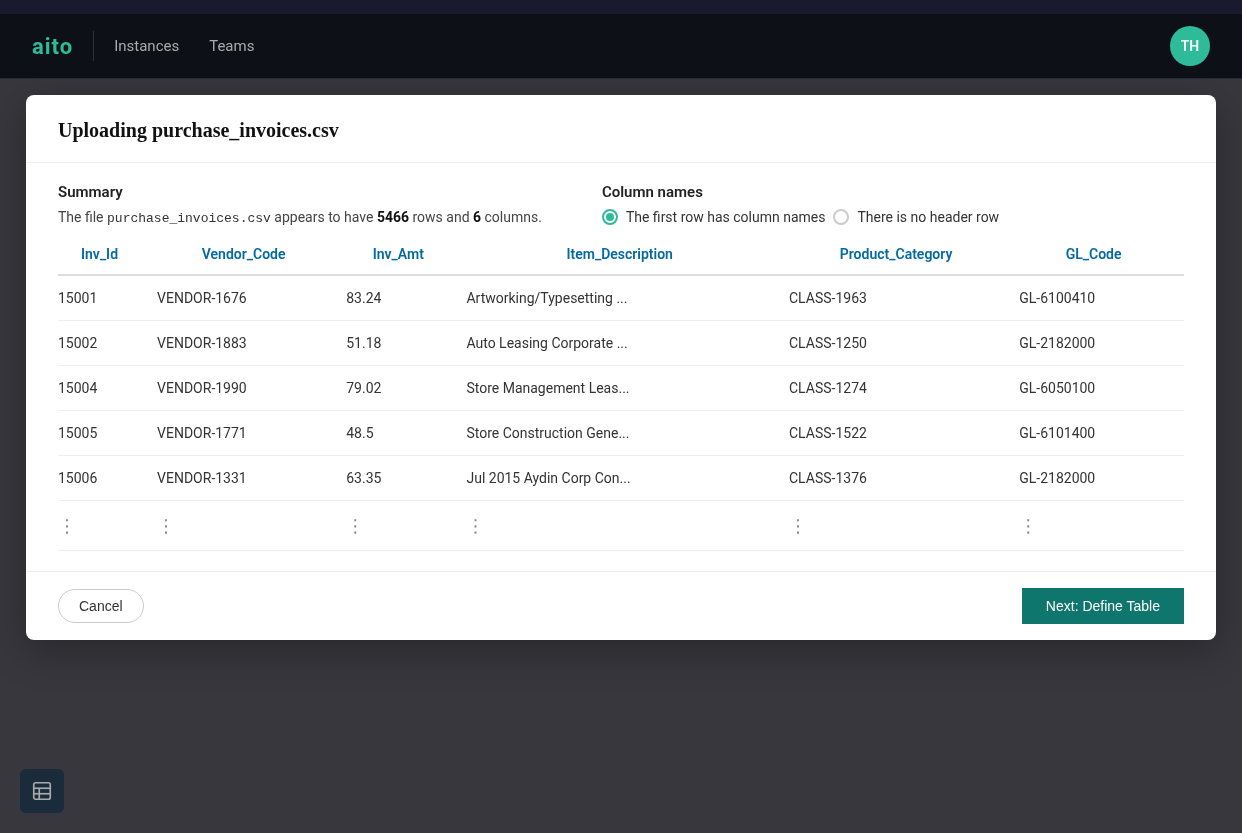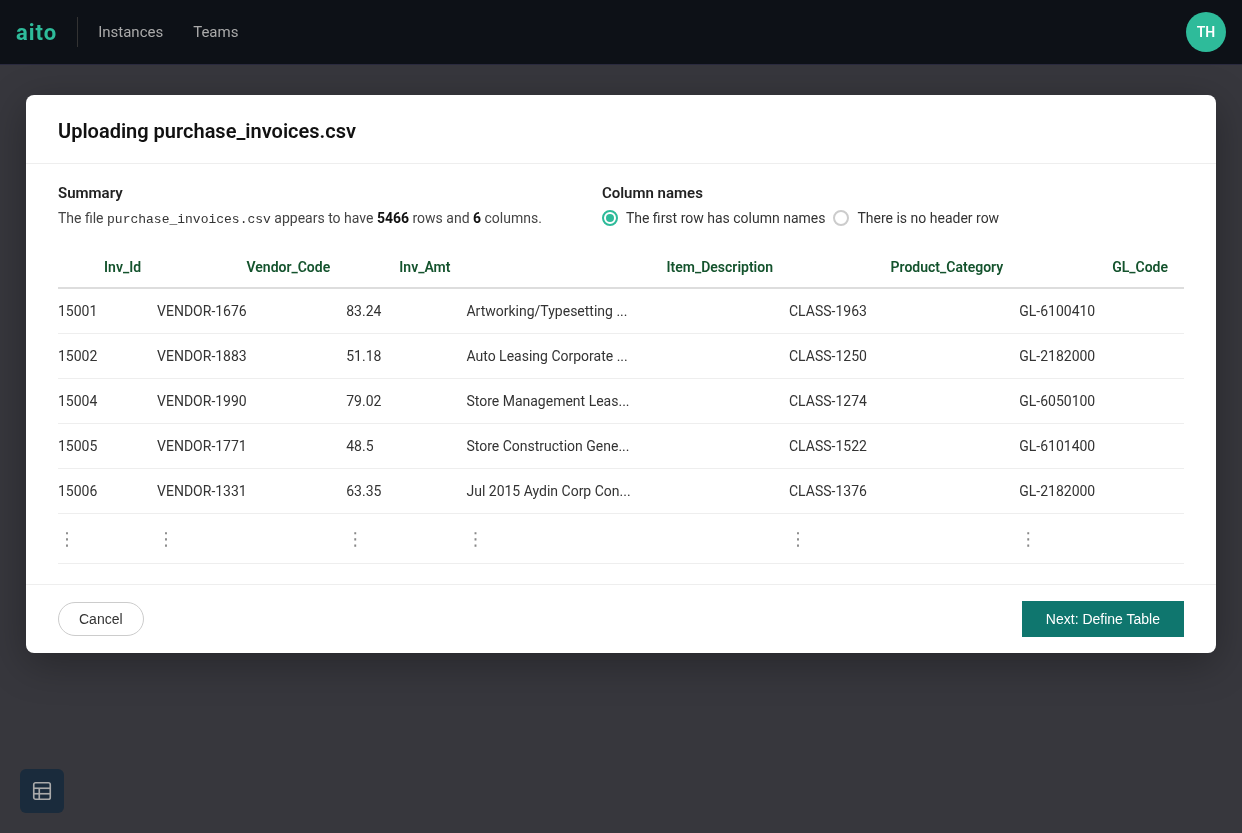--- a/index.html
+++ b/index.html
@@ -11,24 +11,25 @@
       overflow: hidden;
       position: relative;
     }
 
     
     .navbar {
       display: flex;
       align-items: center;
       background: #0d1117;
       height: 65px;
-      padding: 0 16px;
+      padding: 0 32px;
       border-bottom: 1px solid #2a2a3e;
       position: relative;
       z-index: 10;
+      margin-top: 14px;
     }
     .nav-logo {
       color: #2ebb9a;
       font-size: 22px;
       font-weight: 700;
       letter-spacing: 1px;
       margin-right: 20px;
     }
     .nav-divider {
       width: 1px;
@@ -98,33 +99,34 @@
     }
 
     .modal-header {
       padding: 24px 32px 20px;
       border-bottom: 1px solid #eee;
     }
     .modal-title {
       font-size: 20px;
       font-weight: 600;
       color: #111;
+      font-family: Liberation Serif, serif;
     }
 
     .modal-body {
       padding: 20px 32px;
       flex: 1;
       overflow: auto;
     }
 
     
     .summary-row {
       display: flex;
       gap: 60px;
-      margin-bottom: 20px;
+      margin-bottom: 8px;
     }
     .summary-section h3, .column-names-section h3 {
       font-size: 15px;
       font-weight: 600;
       color: #222;
       margin-bottom: 8px;
     }
     .summary-text {
       font-size: 14px;
       color: #444;
@@ -175,24 +177,24 @@
       background: #2ebb9a;
     }
 
     
     .data-table {
       width: 100%;
       border-collapse: collapse;
       font-size: 14px;
     }
     .data-table th {
-      text-align: right;
+      text-align: center;
       padding: 12px 16px 12px 0;
       font-weight: 600;
-      color: #14532d;
+      color: #0369a1;
       border-bottom: 2px solid #ddd;
     }
     .data-table td {
       padding: 14px 16px 14px 0;
       color: #333;
       border-bottom: 1px solid #eee;
     }
     .data-table td.dots {
       color: #888;
       font-size: 18px;

